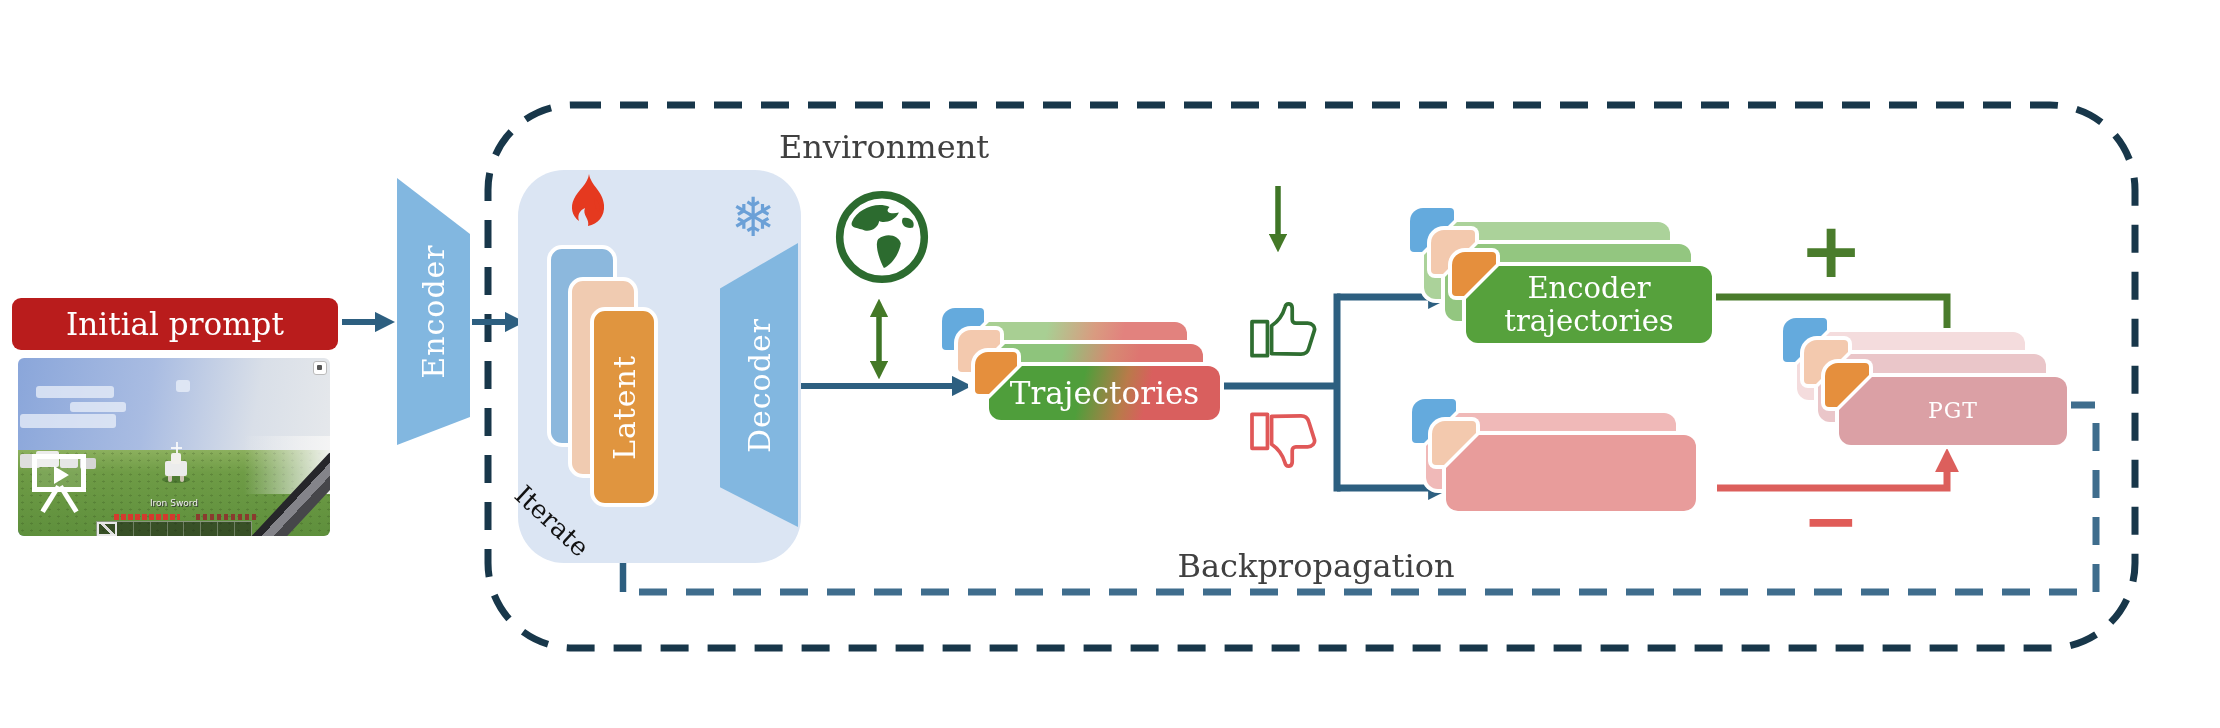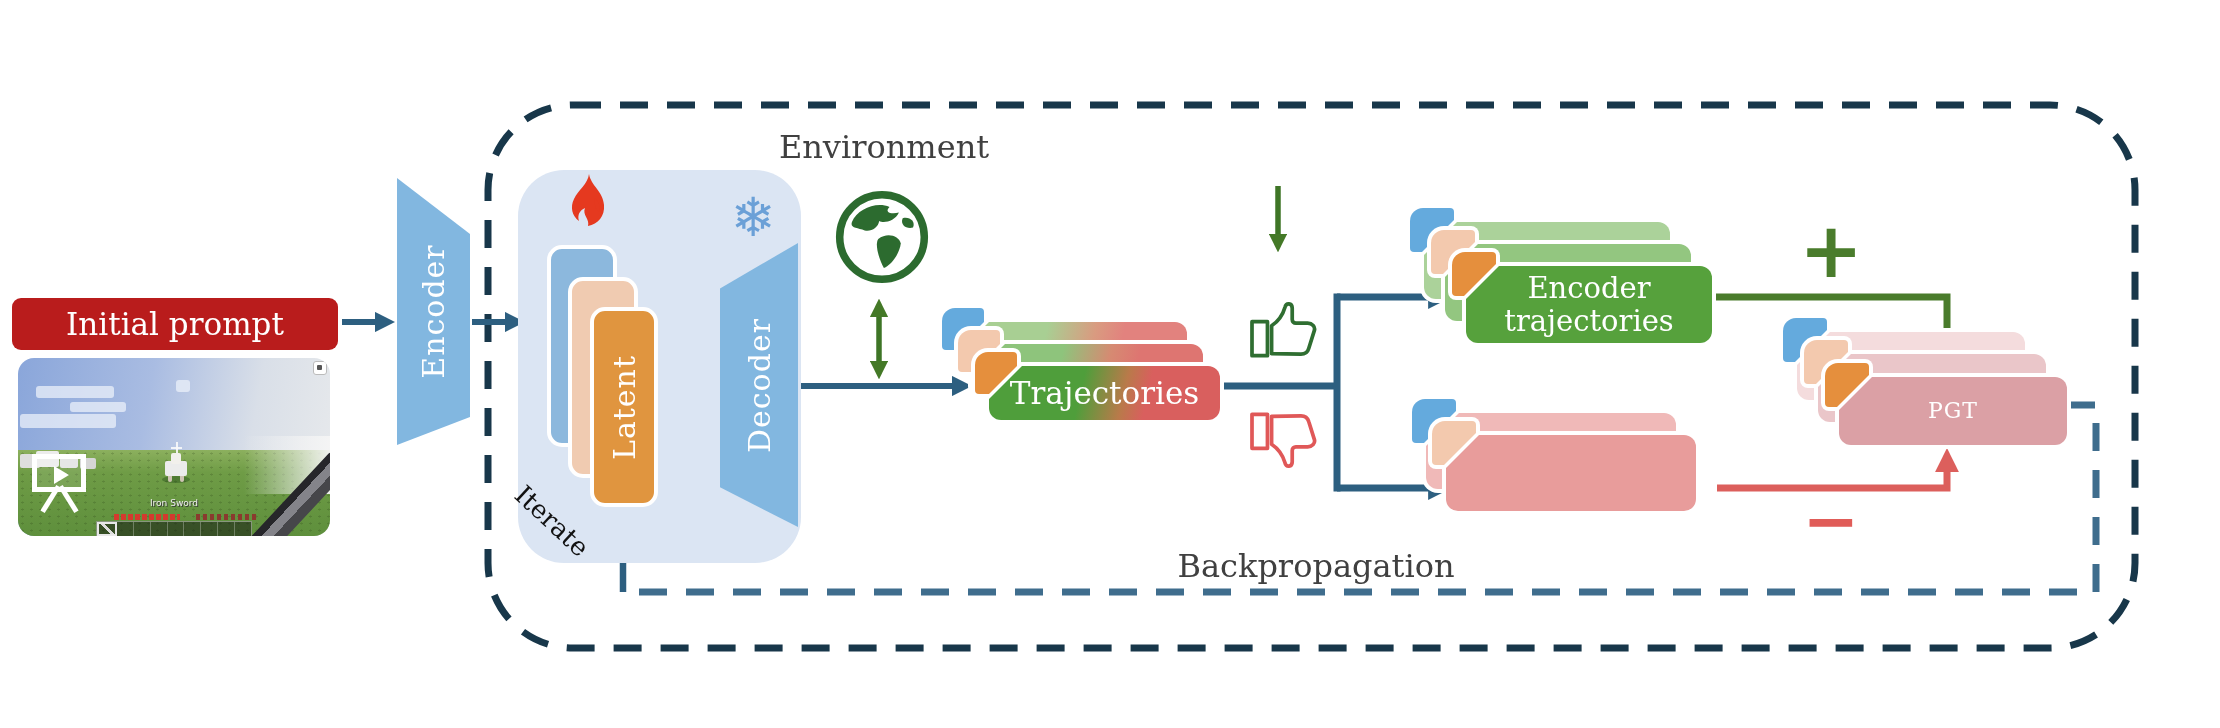--- a/index.html
+++ b/index.html
@@ -54,21 +54,21 @@
     color:#fff; line-height:1.12; }
 
   .sign { font-family:"DejaVu Sans", sans-serif; font-weight:bold; transform:translate(-50%,-50%); }
 
   .snow { font-family:"DejaVu Sans", sans-serif; font-size:54px; color:#6ba0d7;
     transform:translate(-50%,-50%); }
 
   .iterate-label { font-size:26px; color:#111; transform:translate(-50%,-50%) rotate(43deg); white-space:nowrap; }
 
   
-  .mc { left:18px; top:358px; width:312px; height:178px; border-radius:16px; overflow:hidden;
+  .mc { left:18px; top:358px; width:312px; height:178px; border-radius:6px; overflow:hidden;
     background:linear-gradient(100deg,#8aa6da 0%,#a9bce2 40%,#d9dfe8 72%,#e8eaec 100%);
     font-family:"DejaVu Sans", sans-serif; }
   .mc-cloud { position:absolute; background:rgba(235,240,250,0.75); border-radius:3px; }
   .mc-grass { position:absolute; left:0; right:0; bottom:0; height:86px;
     background:linear-gradient(180deg,#8cb05e 0,#6f9c46 26%,#5e8f3c 100%);
   }
   .mc-grass:after{ content:""; position:absolute; inset:0;
     background-image:radial-gradient(rgba(20,40,5,.18) 1px, transparent 1.6px);
     background-size:9px 7px; }
   .mc-fog { position:absolute; right:0; top:78px; width:86px; height:58px;

